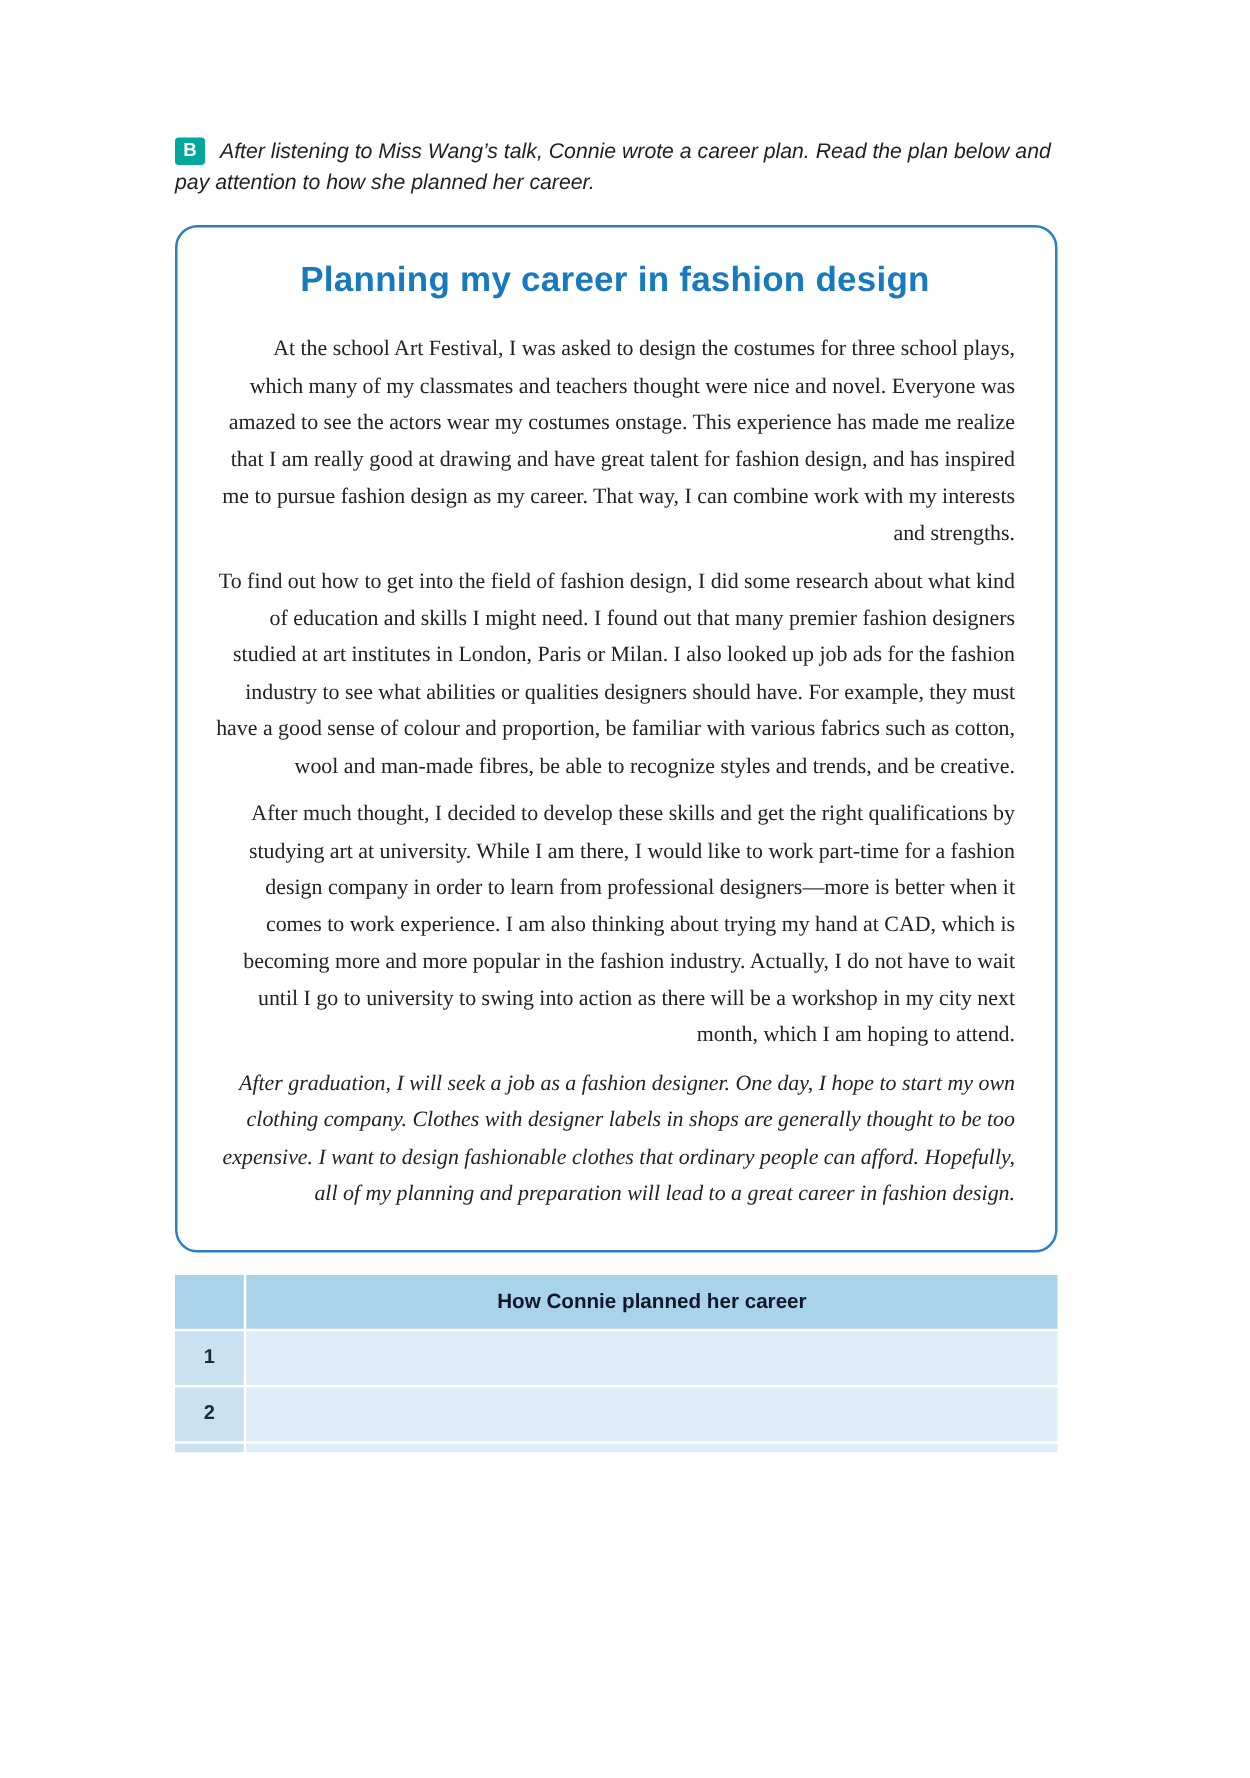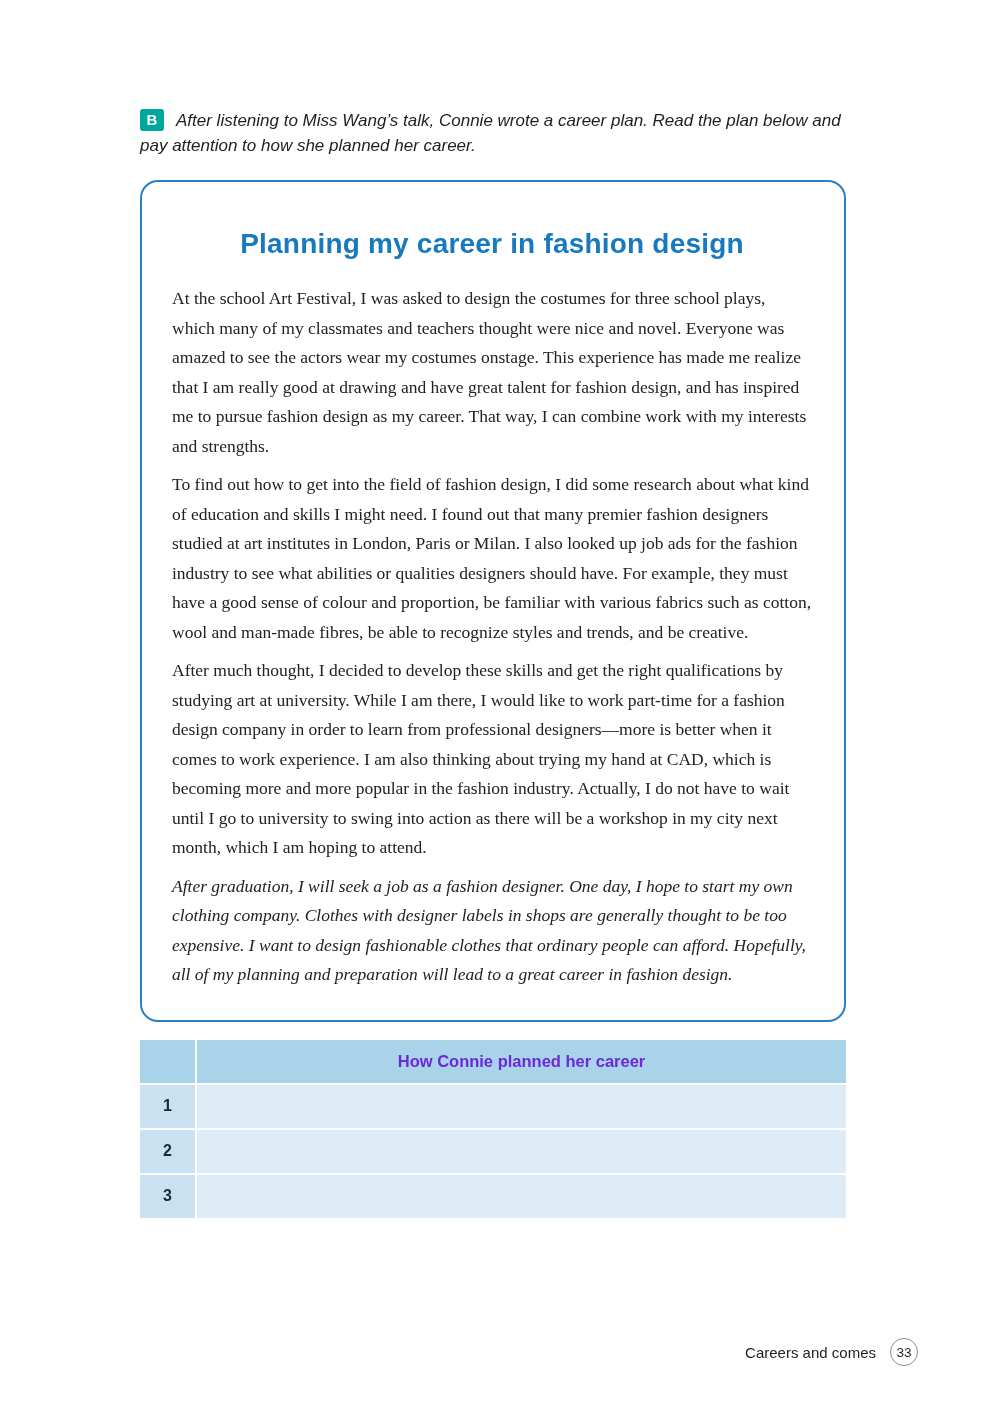--- a/index.html
+++ b/index.html
@@ -4,21 +4,21 @@
 <style>
   * { margin: 0; padding: 0; box-sizing: border-box; }
 
   html, body {
     background: #ffffff;
   }
 
   .page {
     position: relative;
     width: 1000px;
-    height: 1422px;
+    height: 1162px;
     margin: 0 auto;
     background: #ffffff;
     font-family: "Liberation Sans", sans-serif;
     color: #1a1a1a;
     overflow: hidden;
   }
 
   .content {
     position: absolute;
     left: 140px;
@@ -48,41 +48,41 @@
     height: 22px;
     text-align: center;
     border-radius: 3px;
     margin-right: 12px;
   }
 
   
   .plan-box {
     border: 2px solid #2b7fc0;
     border-radius: 18px;
-    padding: 40px 32px 30px 30px;
+    padding: 20px 32px 30px 30px;
     background: #ffffff;
   }
 
   .plan-title {
     text-align: center;
     color: #1779be;
     font-weight: bold;
     font-size: 28px;
     letter-spacing: 0.2px;
     margin: 6px 0 24px 0;
     font-family: "Liberation Sans", sans-serif;
   }
 
   .plan-body p {
     font-family: "Liberation Serif", serif;
     font-size: 17.5px;
     line-height: 29.5px;
     color: #222222;
     margin-bottom: 9px;
-    text-align: left;
+    text-align: right;
   }
   .plan-body p:last-child { margin-bottom: 0; font-style: italic; }
 
   
   .answer-table {
     margin-top: 18px;
     width: 706px;
   }
 
   .t-row {
@@ -111,21 +111,21 @@
 
   .t-header .t-cell-num,
   .t-header .t-cell-main {
     background: #a9d3e9;
     height: 43px;
   }
 
   .t-header .t-cell-main {
     font-weight: bold;
     font-size: 16.5px;
-    color: #6d28d9;
+    color: #0f172a;
   }
 
   .t-body-row .t-cell-num {
     background: #c9e1f0;
     height: 43px;
   }
 
   .t-body-row .t-cell-main {
     background: #ddecf6;
     height: 43px;

